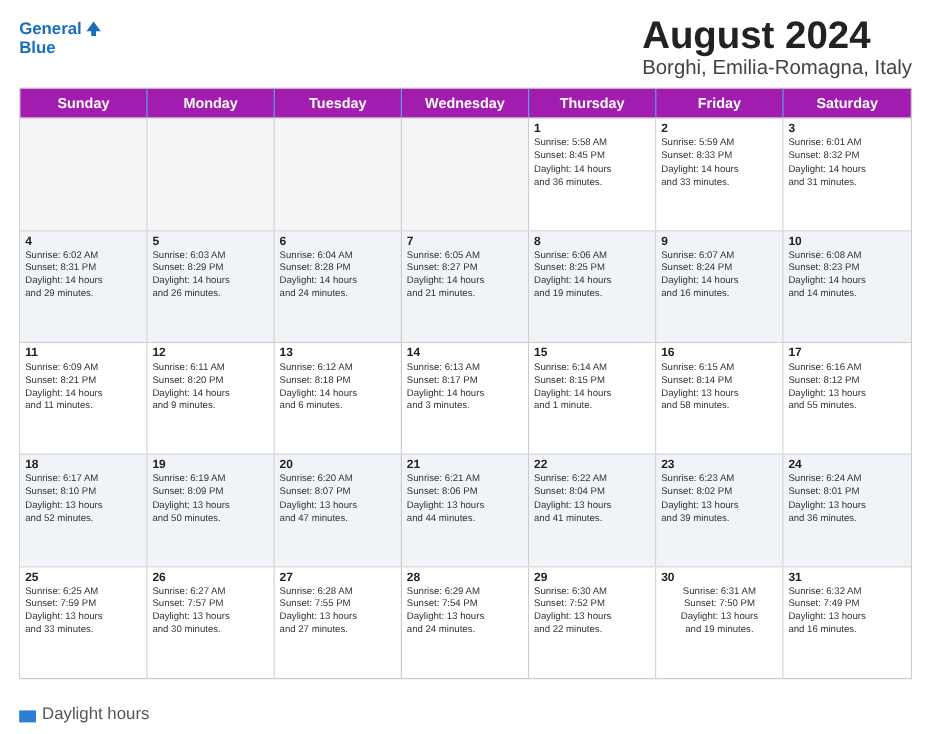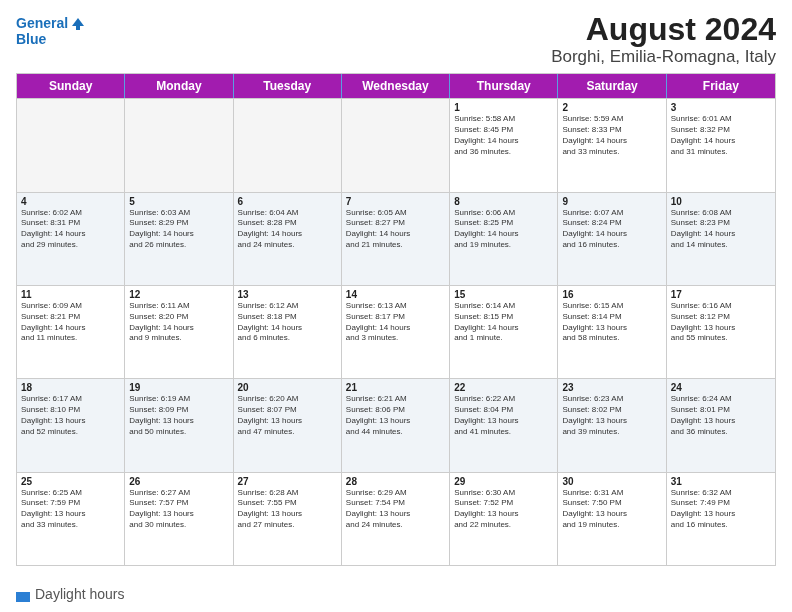--- a/index.html
+++ b/index.html
@@ -6,37 +6,37 @@
     body {
       font-family: Arial, sans-serif;
       background: #fff;
       width: 792px;
       height: 612px;
       overflow: hidden;
     }
     .page {
       width: 792px;
       height: 612px;
-      padding: 12px 16px 10px 16px;
+      padding: 12px 32px 10px 16px;
       display: flex;
       flex-direction: column;
     }
     .header-row {
       display: flex;
       align-items: flex-start;
       justify-content: space-between;
       margin-bottom: 6px;
     }
     .logo {
       display: flex;
       align-items: center;
       margin-top: 4px;
     }
     .title-block {
-      text-align: right;
+      text-align: left;
     }
     .main-title {
       font-size: 32px;
       font-weight: bold;
       color: #222;
       line-height: 1.1;
     }
     .subtitle {
       font-size: 17px;
       color: #444;
@@ -132,22 +132,22 @@
     </div>
   </div>
 
   <div class="calendar">
     <div class="cal-header">
     <div class="cal-header-cell">Sunday</div>
         <div class="cal-header-cell">Monday</div>
         <div class="cal-header-cell">Tuesday</div>
         <div class="cal-header-cell">Wednesday</div>
         <div class="cal-header-cell">Thursday</div>
+        <div class="cal-header-cell">Friday</div>
         <div class="cal-header-cell">Saturday</div>
-        <div class="cal-header-cell">Friday</div>
       </div>
     <div class="cal-body">
     <div class="cal-row">
           <div class="cal-cell empty"></div>
           <div class="cal-cell empty"></div>
           <div class="cal-cell empty"></div>
           <div class="cal-cell empty"></div>
           <div class="cal-cell">
             <span class="day-num">1</span>
             <div class="cell-text" style="white-space: pre-line;">Sunrise: 5:58 AM
@@ -354,21 +354,21 @@
           </div>
           <div class="cal-cell">
             <span class="day-num">29</span>
             <div class="cell-text" style="white-space: pre-line;">Sunrise: 6:30 AM
 Sunset: 7:52 PM
 Daylight: 13 hours
 and 22 minutes.</div>
           </div>
           <div class="cal-cell">
             <span class="day-num">30</span>
-            <div class="cell-text" style="white-space: pre-line;">Sunrise: 6:31 AM
+            <div class="cell-text" style="white-space: pre-line; text-align: center;">Sunrise: 6:31 AM
 Sunset: 7:50 PM
 Daylight: 13 hours
 and 19 minutes.</div>
           </div>
           <div class="cal-cell">
             <span class="day-num">31</span>
             <div class="cell-text" style="white-space: pre-line;">Sunrise: 6:32 AM
 Sunset: 7:49 PM
 Daylight: 13 hours
 and 16 minutes.</div>

